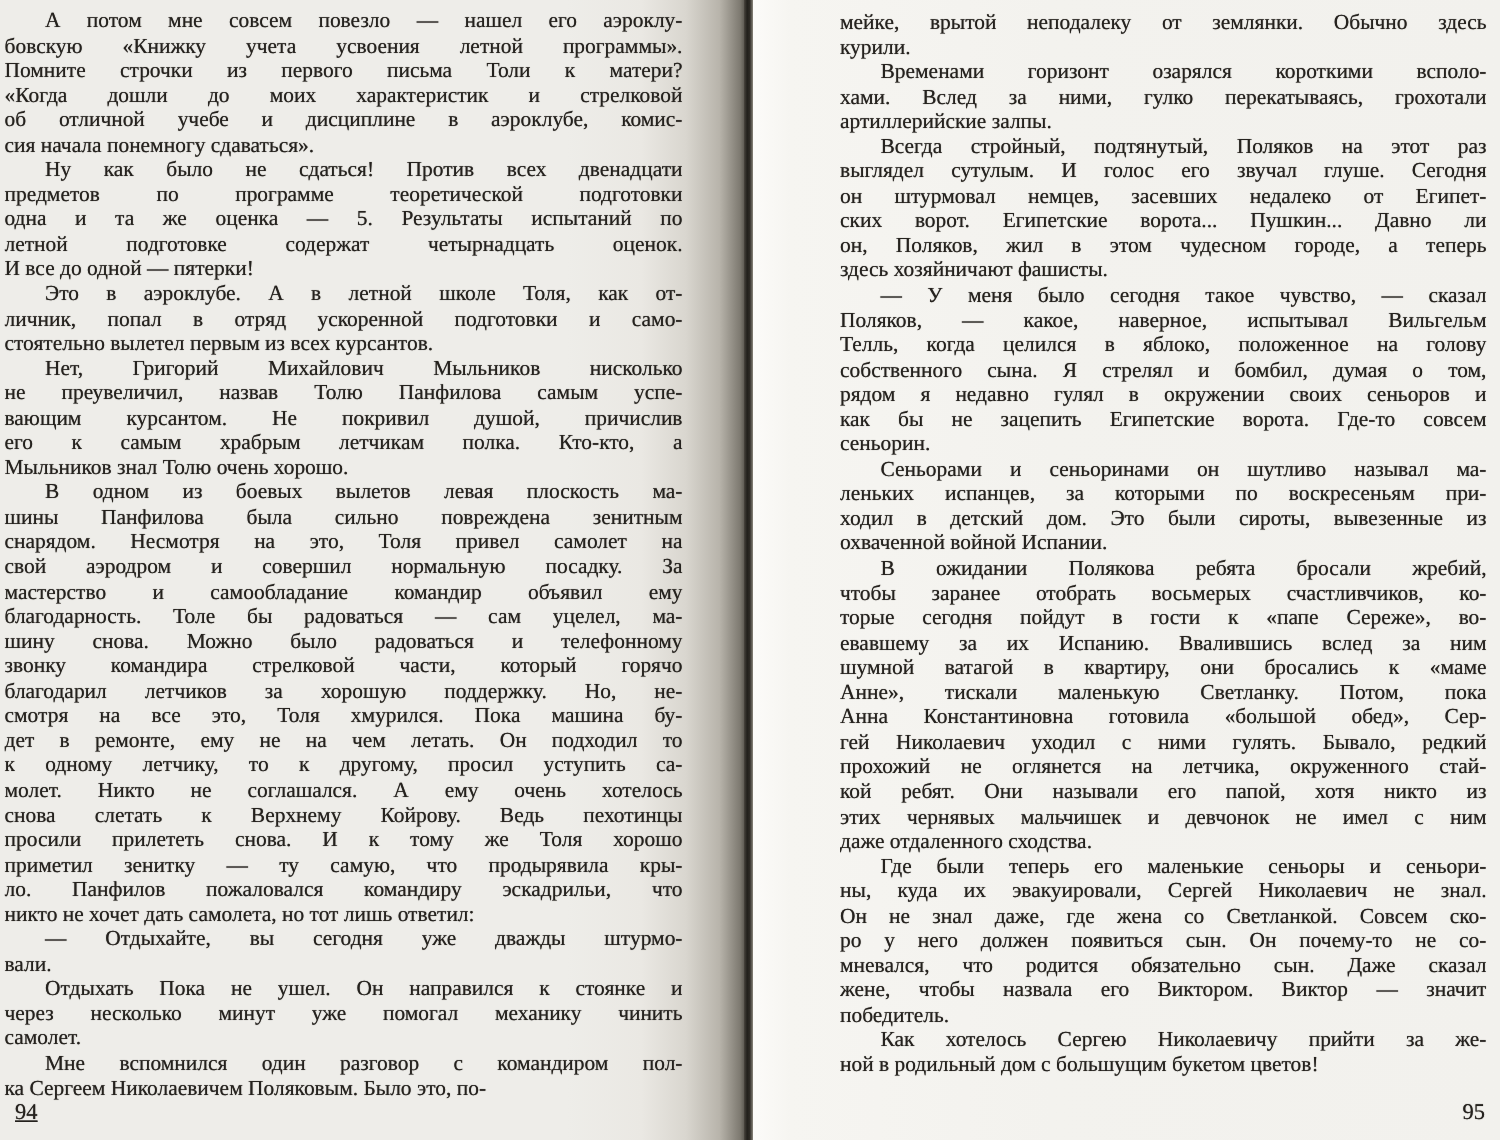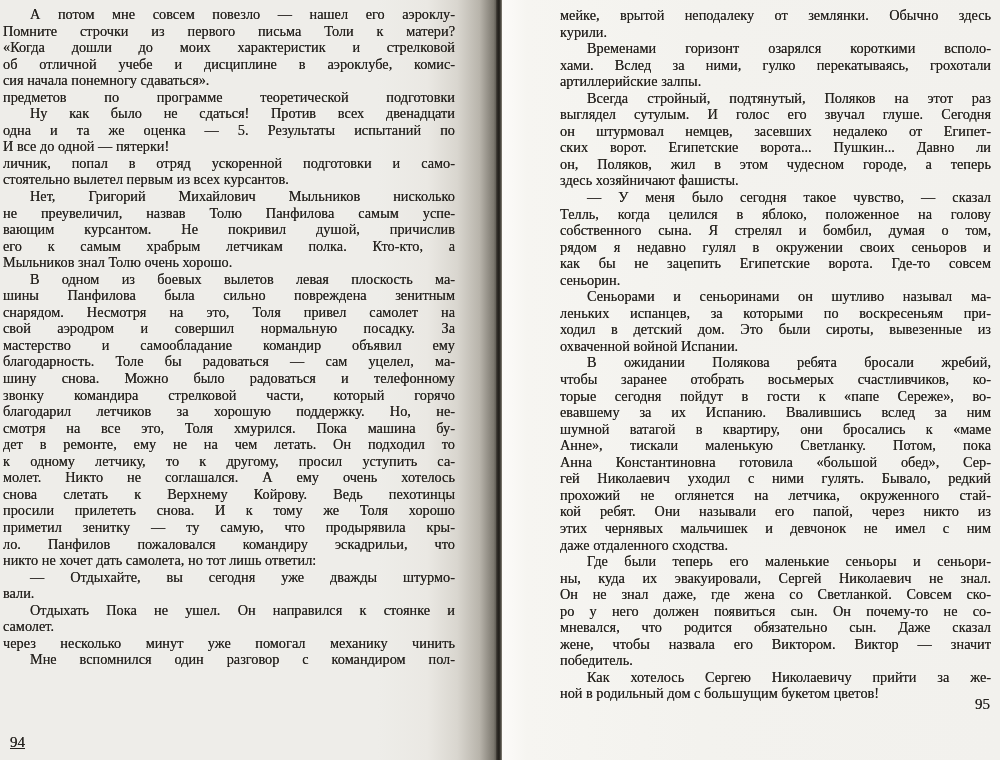--- a/index.html
+++ b/index.html
@@ -38,37 +38,40 @@
     overflow: hidden; white-space: normal;
     text-shadow: 0 0 0.55px rgba(37,34,30,0.8);
   }
   .line.para-end { text-align-last: left; }
   .line.indent { text-indent: 27px; }
   .page-num {
     position: absolute; font-size: 15px; color: #25221e;
     text-shadow: 0 0 0.6px rgba(37,34,30,0.85);
   }
   .pn-left  { left: 10px; top: 734px; text-decoration: underline; }
-  .pn-right { right: 10px; top: 696px; margin-left: 44px; }
+  .pn-right { right: 10px; top: 734px; margin-left: 44px; }
 </style>
 </head>
 <body>
 
 <div class="scan">
   <div class="page page-left">
     <div class="textblock tb-left">
         <div class="line indent">А потом мне совсем повезло — нашел его аэроклу-</div>
+        <div class="line">бовскую «Книжку учета усвоения летной программы».</div>
         <div class="line">Помните строчки из первого письма Толи к матери?</div>
         <div class="line">«Когда дошли до моих характеристик и стрелковой</div>
         <div class="line">об отличной учебе и дисциплине в аэроклубе, комис-</div>
         <div class="line para-end">сия начала понемногу сдаваться».</div>
+        <div class="line indent">Ну как было не сдаться! Против всех двенадцати</div>
         <div class="line">предметов по программе теоретической подготовки</div>
-        <div class="line indent">Ну как было не сдаться! Против всех двенадцати</div>
         <div class="line">одна и та же оценка — 5. Результаты испытаний по</div>
+        <div class="line">летной подготовке содержат четырнадцать оценок.</div>
         <div class="line para-end">И все до одной — пятерки!</div>
+        <div class="line indent">Это в аэроклубе. А в летной школе Толя, как от-</div>
         <div class="line">личник, попал в отряд ускоренной подготовки и само-</div>
         <div class="line para-end">стоятельно вылетел первым из всех курсантов.</div>
         <div class="line indent">Нет, Григорий Михайлович Мыльников нисколько</div>
         <div class="line">не преувеличил, назвав Толю Панфилова самым успе-</div>
         <div class="line">вающим курсантом. Не покривил душой, причислив</div>
         <div class="line">его к самым храбрым летчикам полка. Кто-кто, а</div>
         <div class="line para-end">Мыльников знал Толю очень хорошо.</div>
         <div class="line indent">В одном из боевых вылетов левая плоскость ма-</div>
         <div class="line">шины Панфилова была сильно повреждена зенитным</div>
         <div class="line">снарядом. Несмотря на это, Толя привел самолет на</div>
@@ -83,60 +86,62 @@
         <div class="line">к одному летчику, то к другому, просил уступить са-</div>
         <div class="line">молет. Никто не соглашался. А ему очень хотелось</div>
         <div class="line">снова слетать к Верхнему Койрову. Ведь пехотинцы</div>
         <div class="line">просили прилететь снова. И к тому же Толя хорошо</div>
         <div class="line">приметил зенитку — ту самую, что продырявила кры-</div>
         <div class="line">ло. Панфилов пожаловался командиру эскадрильи, что</div>
         <div class="line para-end">никто не хочет дать самолета, но тот лишь ответил:</div>
         <div class="line indent">— Отдыхайте, вы сегодня уже дважды штурмо-</div>
         <div class="line para-end">вали.</div>
         <div class="line indent">Отдыхать Пока не ушел. Он направился к стоянке и</div>
+        <div class="line">через несколько минут уже помогал механику чинить</div>
         <div class="line para-end">самолет.</div>
-        <div class="line">через несколько минут уже помогал механику чинить</div>
         <div class="line indent">Мне вспомнился один разговор с командиром пол-</div>
+        <div class="line para-end">ка Сергеем Николаевичем Поляковым. Было это, по-</div>
       </div>
     <div class="page-num pn-left">94</div>
   </div>
   <div class="spine"></div>
   <div class="page page-right">
     <div class="textblock tb-right">
         <div class="line">мейке, врытой неподалеку от землянки. Обычно здесь</div>
         <div class="line para-end">курили.</div>
         <div class="line indent">Временами горизонт озарялся короткими всполо-</div>
         <div class="line">хами. Вслед за ними, гулко перекатываясь, грохотали</div>
         <div class="line para-end">артиллерийские залпы.</div>
         <div class="line indent">Всегда стройный, подтянутый, Поляков на этот раз</div>
         <div class="line">выглядел сутулым. И голос его звучал глуше. Сегодня</div>
         <div class="line">он штурмовал немцев, засевших недалеко от Египет-</div>
         <div class="line">ских ворот. Египетские ворота... Пушкин... Давно ли</div>
         <div class="line">он, Поляков, жил в этом чудесном городе, а теперь</div>
         <div class="line para-end">здесь хозяйничают фашисты.</div>
         <div class="line indent">— У меня было сегодня такое чувство, — сказал</div>
+        <div class="line">Поляков, — какое, наверное, испытывал Вильгельм</div>
         <div class="line">Телль, когда целился в яблоко, положенное на голову</div>
         <div class="line">собственного сына. Я стрелял и бомбил, думая о том,</div>
         <div class="line">рядом я недавно гулял в окружении своих сеньоров и</div>
         <div class="line">как бы не зацепить Египетские ворота. Где-то совсем</div>
         <div class="line para-end">сеньорин.</div>
         <div class="line indent">Сеньорами и сеньоринами он шутливо называл ма-</div>
         <div class="line">леньких испанцев, за которыми по воскресеньям при-</div>
         <div class="line">ходил в детский дом. Это были сироты, вывезенные из</div>
         <div class="line para-end">охваченной войной Испании.</div>
         <div class="line indent">В ожидании Полякова ребята бросали жребий,</div>
         <div class="line">чтобы заранее отобрать восьмерых счастливчиков, ко-</div>
         <div class="line">торые сегодня пойдут в гости к «папе Сереже», во-</div>
         <div class="line">евавшему за их Испанию. Ввалившись вслед за ним</div>
         <div class="line">шумной ватагой в квартиру, они бросались к «маме</div>
         <div class="line">Анне», тискали маленькую Светланку. Потом, пока</div>
         <div class="line">Анна Константиновна готовила «большой обед», Сер-</div>
         <div class="line">гей Николаевич уходил с ними гулять. Бывало, редкий</div>
         <div class="line">прохожий не оглянется на летчика, окруженного стай-</div>
-        <div class="line">кой ребят. Они называли его папой, через никто из</div>
+        <div class="line">кой ребят. Они называли его папой, хотя никто из</div>
         <div class="line">этих чернявых мальчишек и девчонок не имел с ним</div>
         <div class="line para-end">даже отдаленного сходства.</div>
         <div class="line indent">Где были теперь его маленькие сеньоры и сеньори-</div>
         <div class="line">ны, куда их эвакуировали, Сергей Николаевич не знал.</div>
         <div class="line">Он не знал даже, где жена со Светланкой. Совсем ско-</div>
         <div class="line">ро у него должен появиться сын. Он почему-то не со-</div>
         <div class="line">мневался, что родится обязательно сын. Даже сказал</div>
         <div class="line">жене, чтобы назвала его Виктором. Виктор — значит</div>
         <div class="line para-end">победитель.</div>
         <div class="line indent">Как хотелось Сергею Николаевичу прийти за же-</div>

